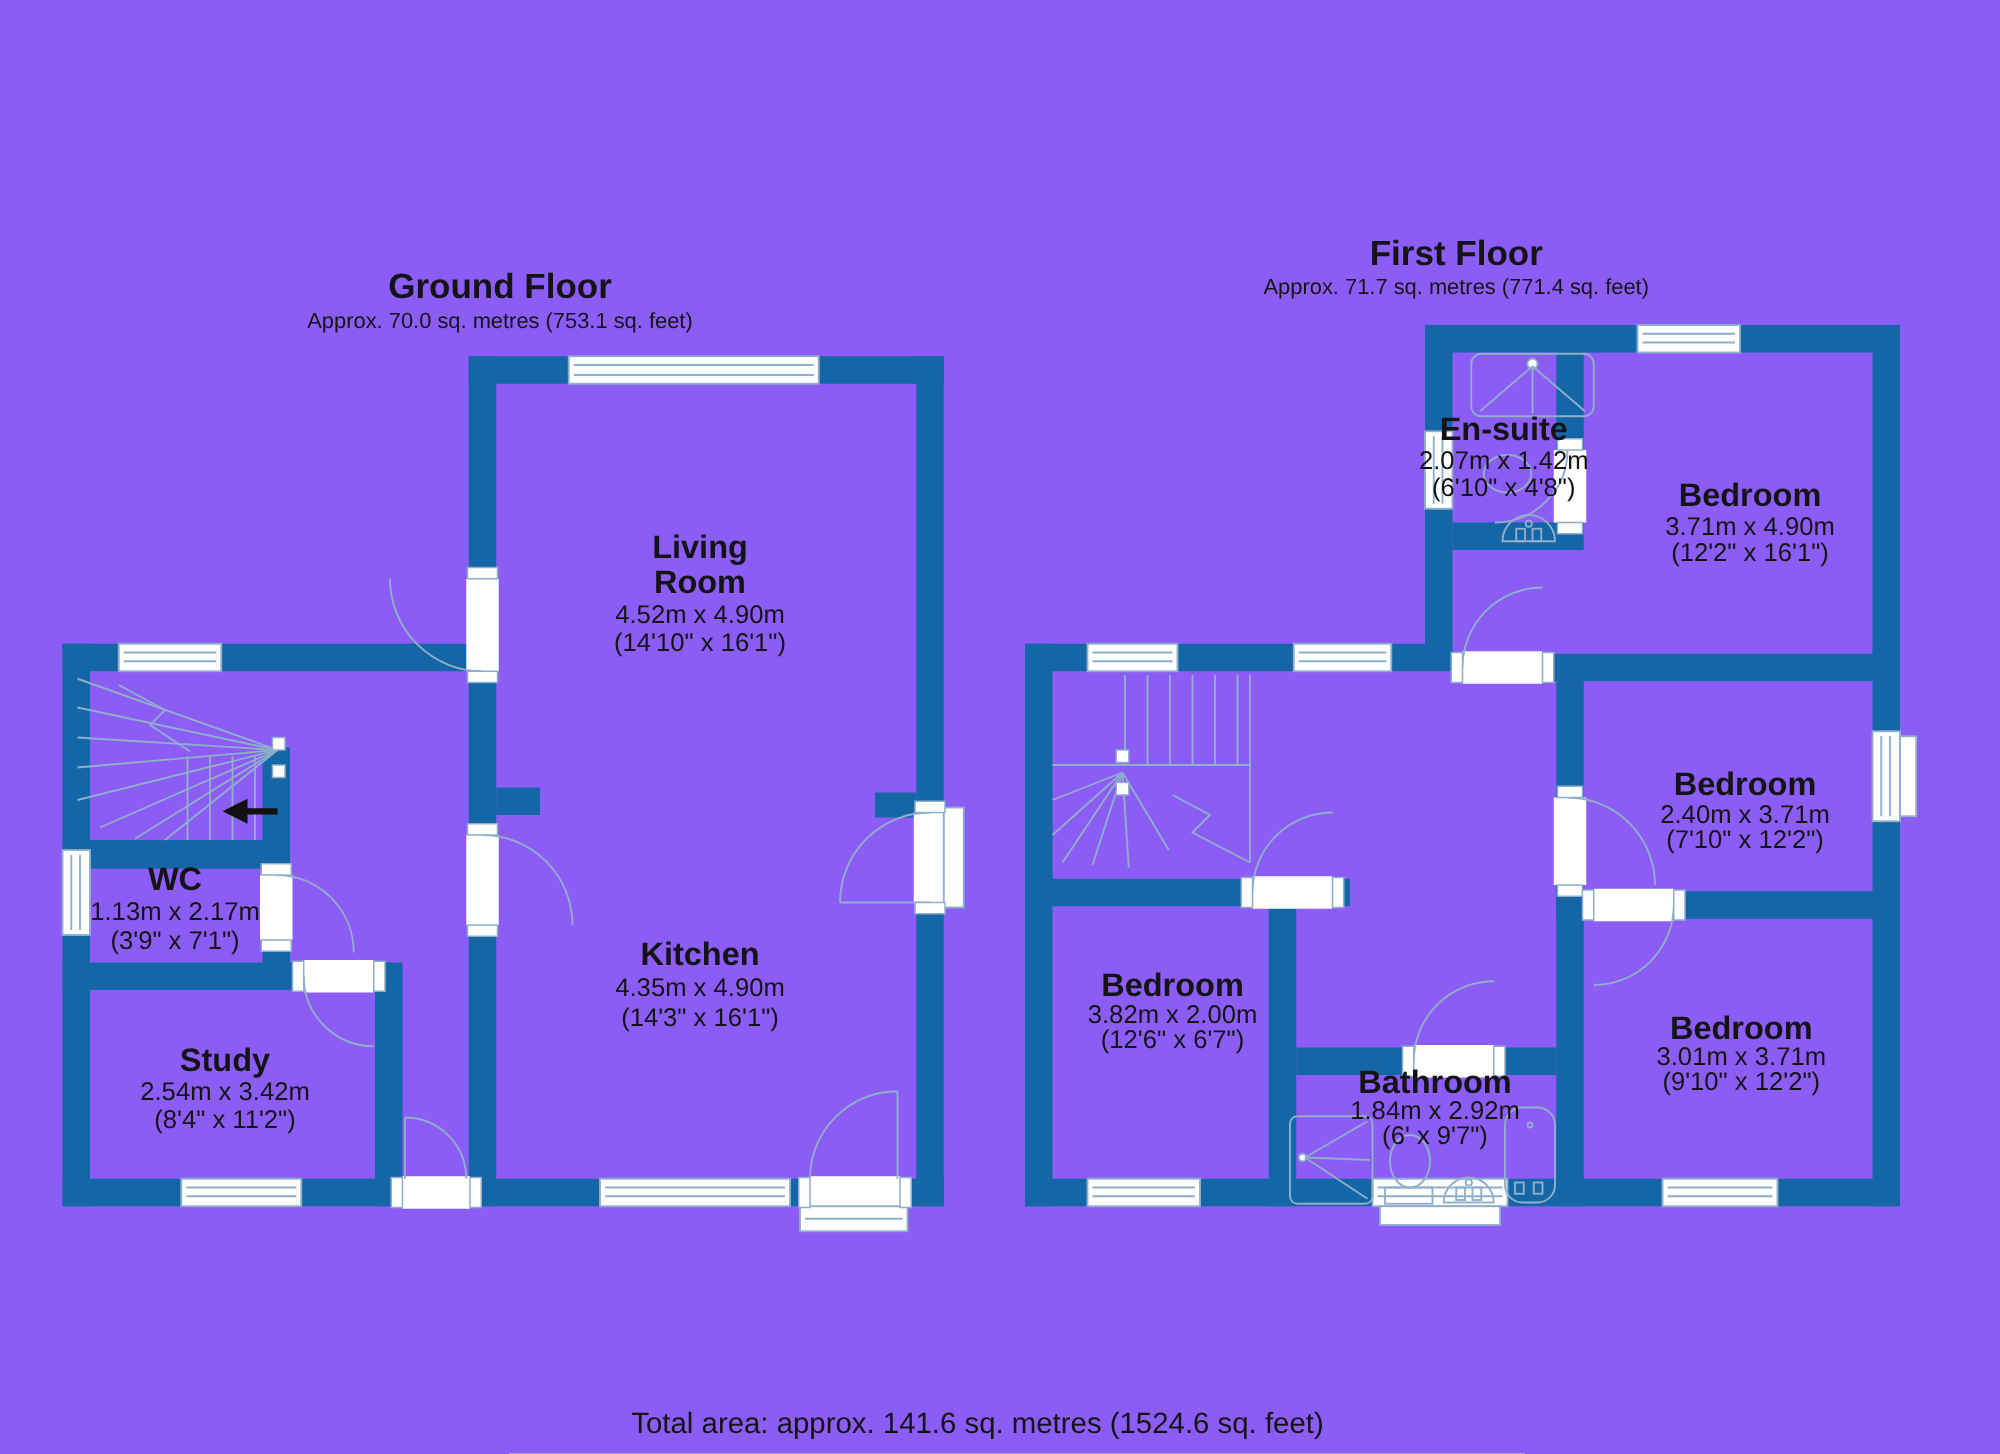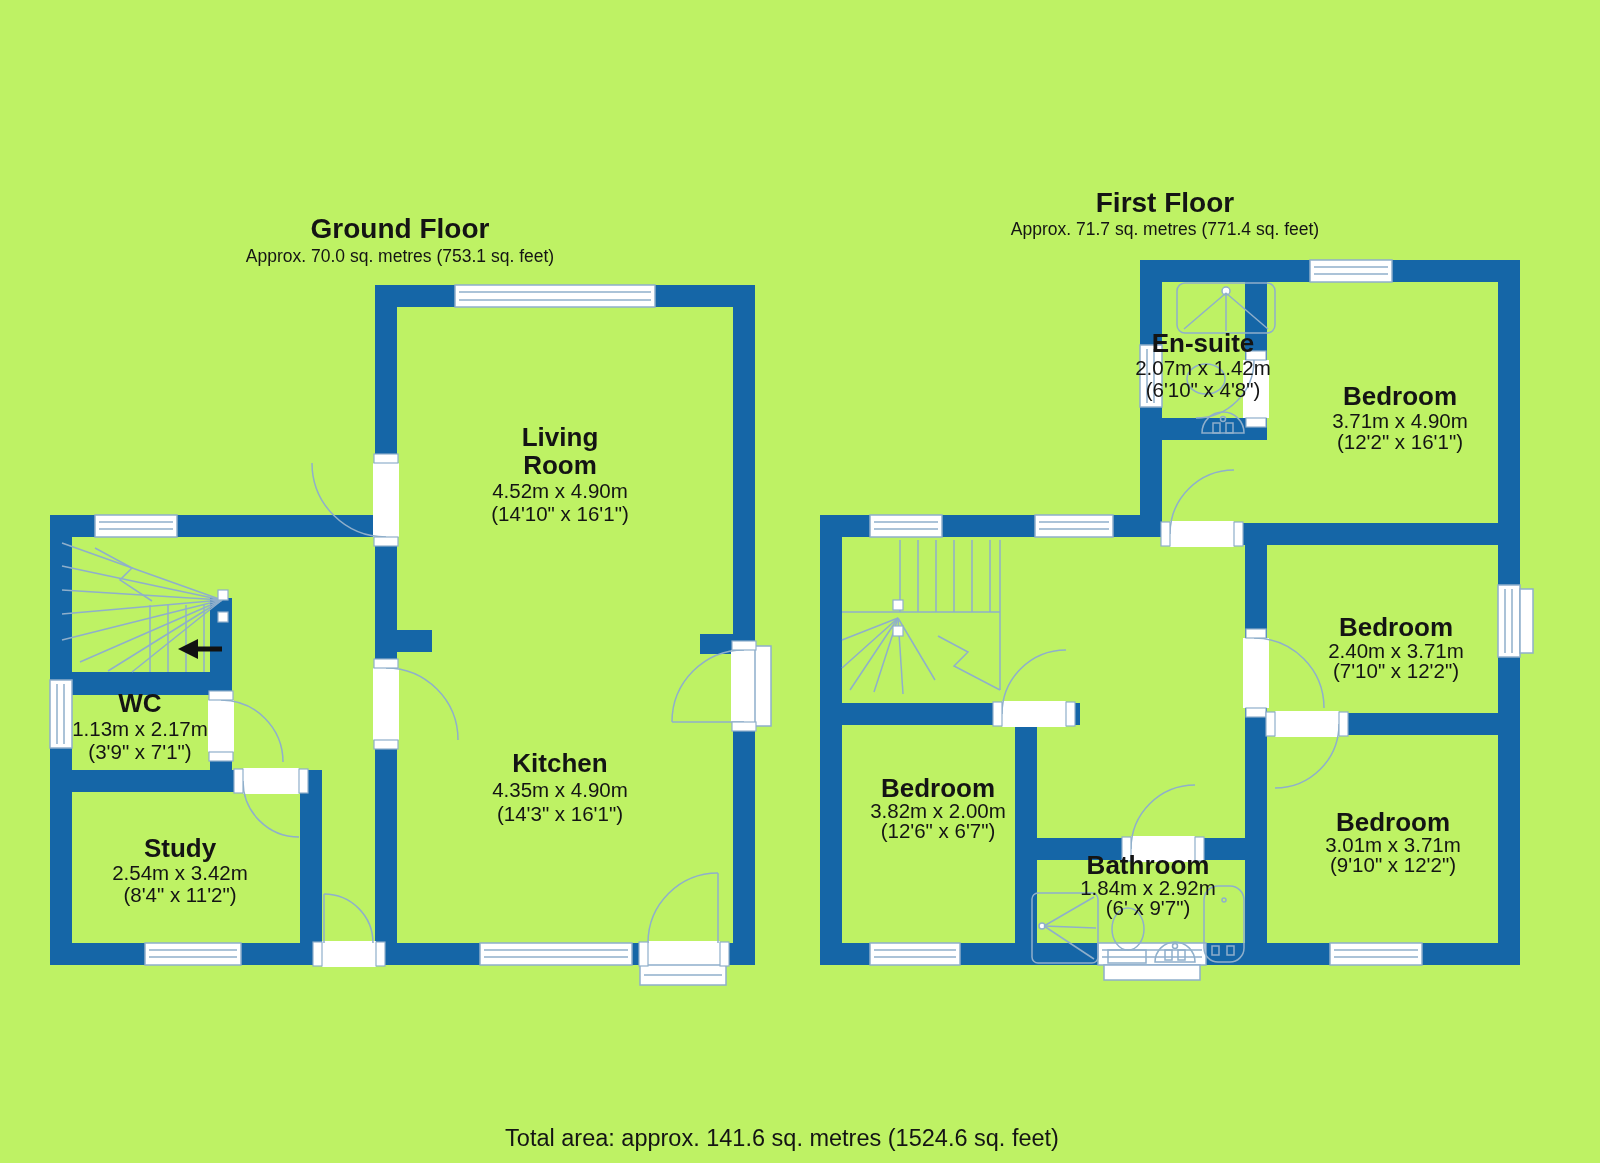--- a/index.html
+++ b/index.html
@@ -1,16 +1,16 @@
 <!DOCTYPE html>
 <html><head>
 <meta charset="utf-8">
 <style>
   html,body{margin:0;padding:0;background:#fff;}
-  .plan-wrap{width:1600px;height:1163px;background:#bef264;position:relative;}
+  .plan-wrap{width:1600px;height:1163px;background:#8b5cf6;position:relative;}
   svg{display:block;}
   text{font-family:"Liberation Sans",sans-serif;fill:#141414;text-anchor:middle;}
   .tt{font-size:28px;font-weight:bold;}
   .ts{font-size:17.5px;}
   .tr{font-size:26px;font-weight:bold;}
   .td{font-size:20.5px;}
   .tf{font-size:23.5px;}
   .wall{fill:#1566A7;stroke:none;}
   .open{fill:#ffffff;stroke:none;}
   .ln{stroke:#8FAFCB;stroke-width:1.5;fill:none;}

